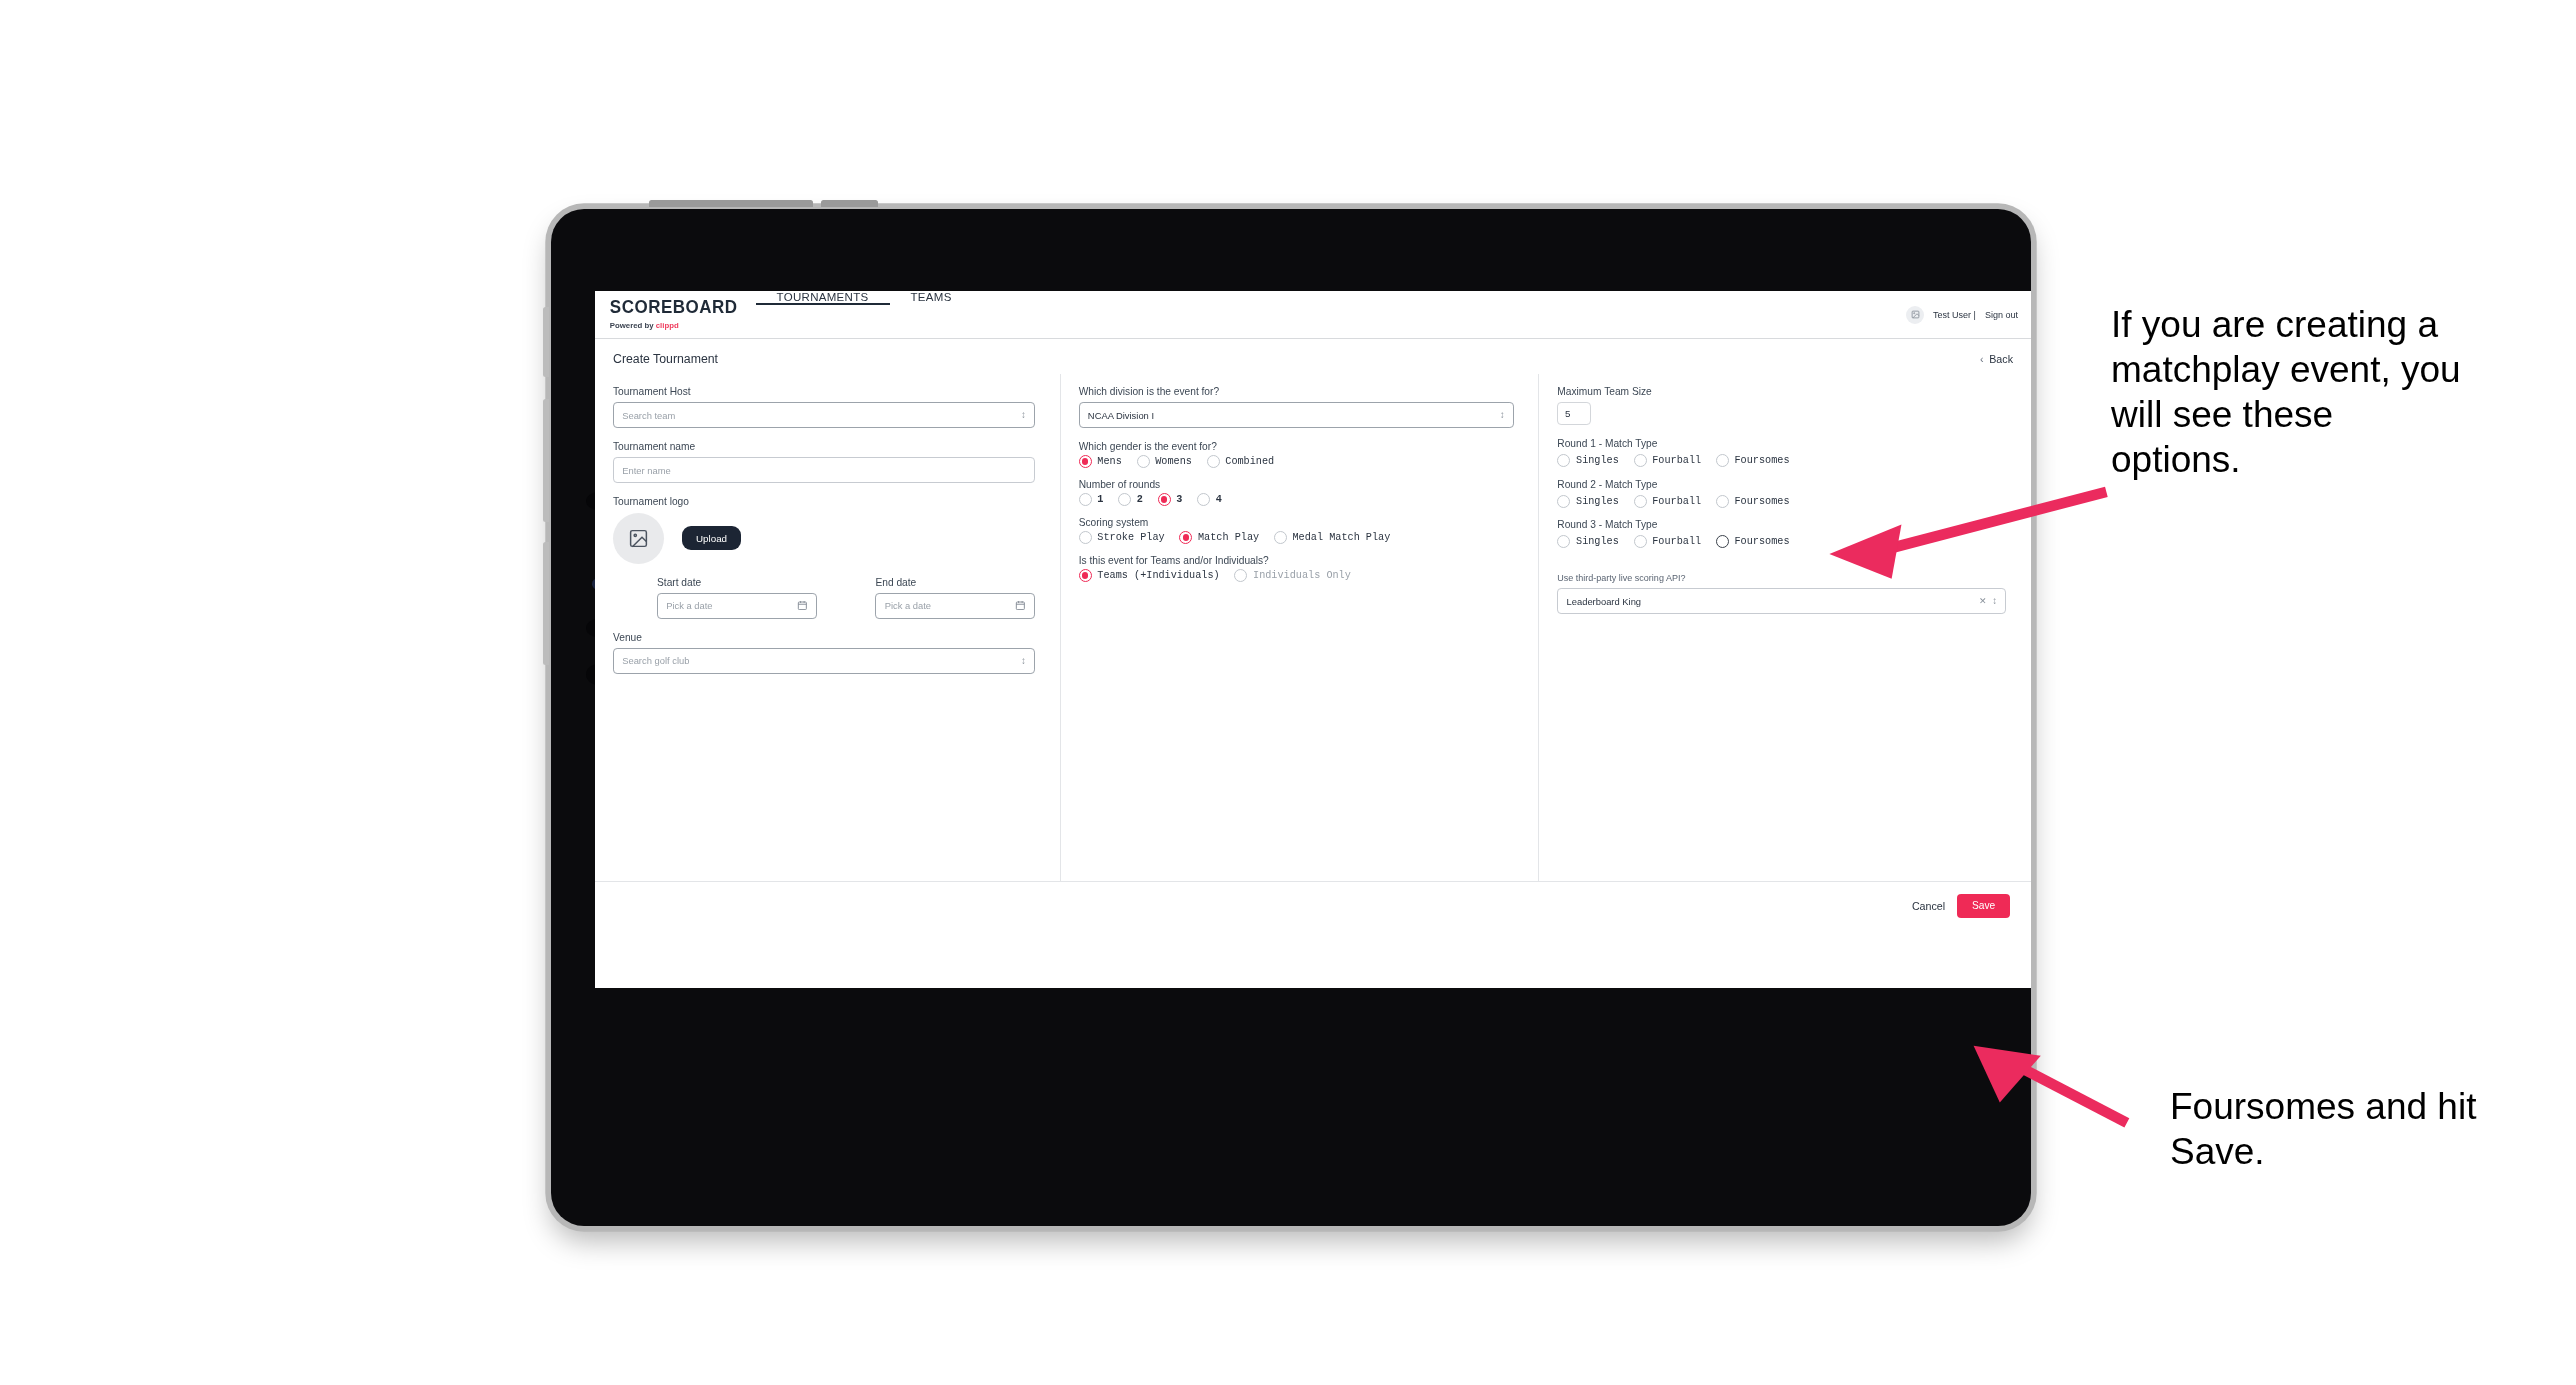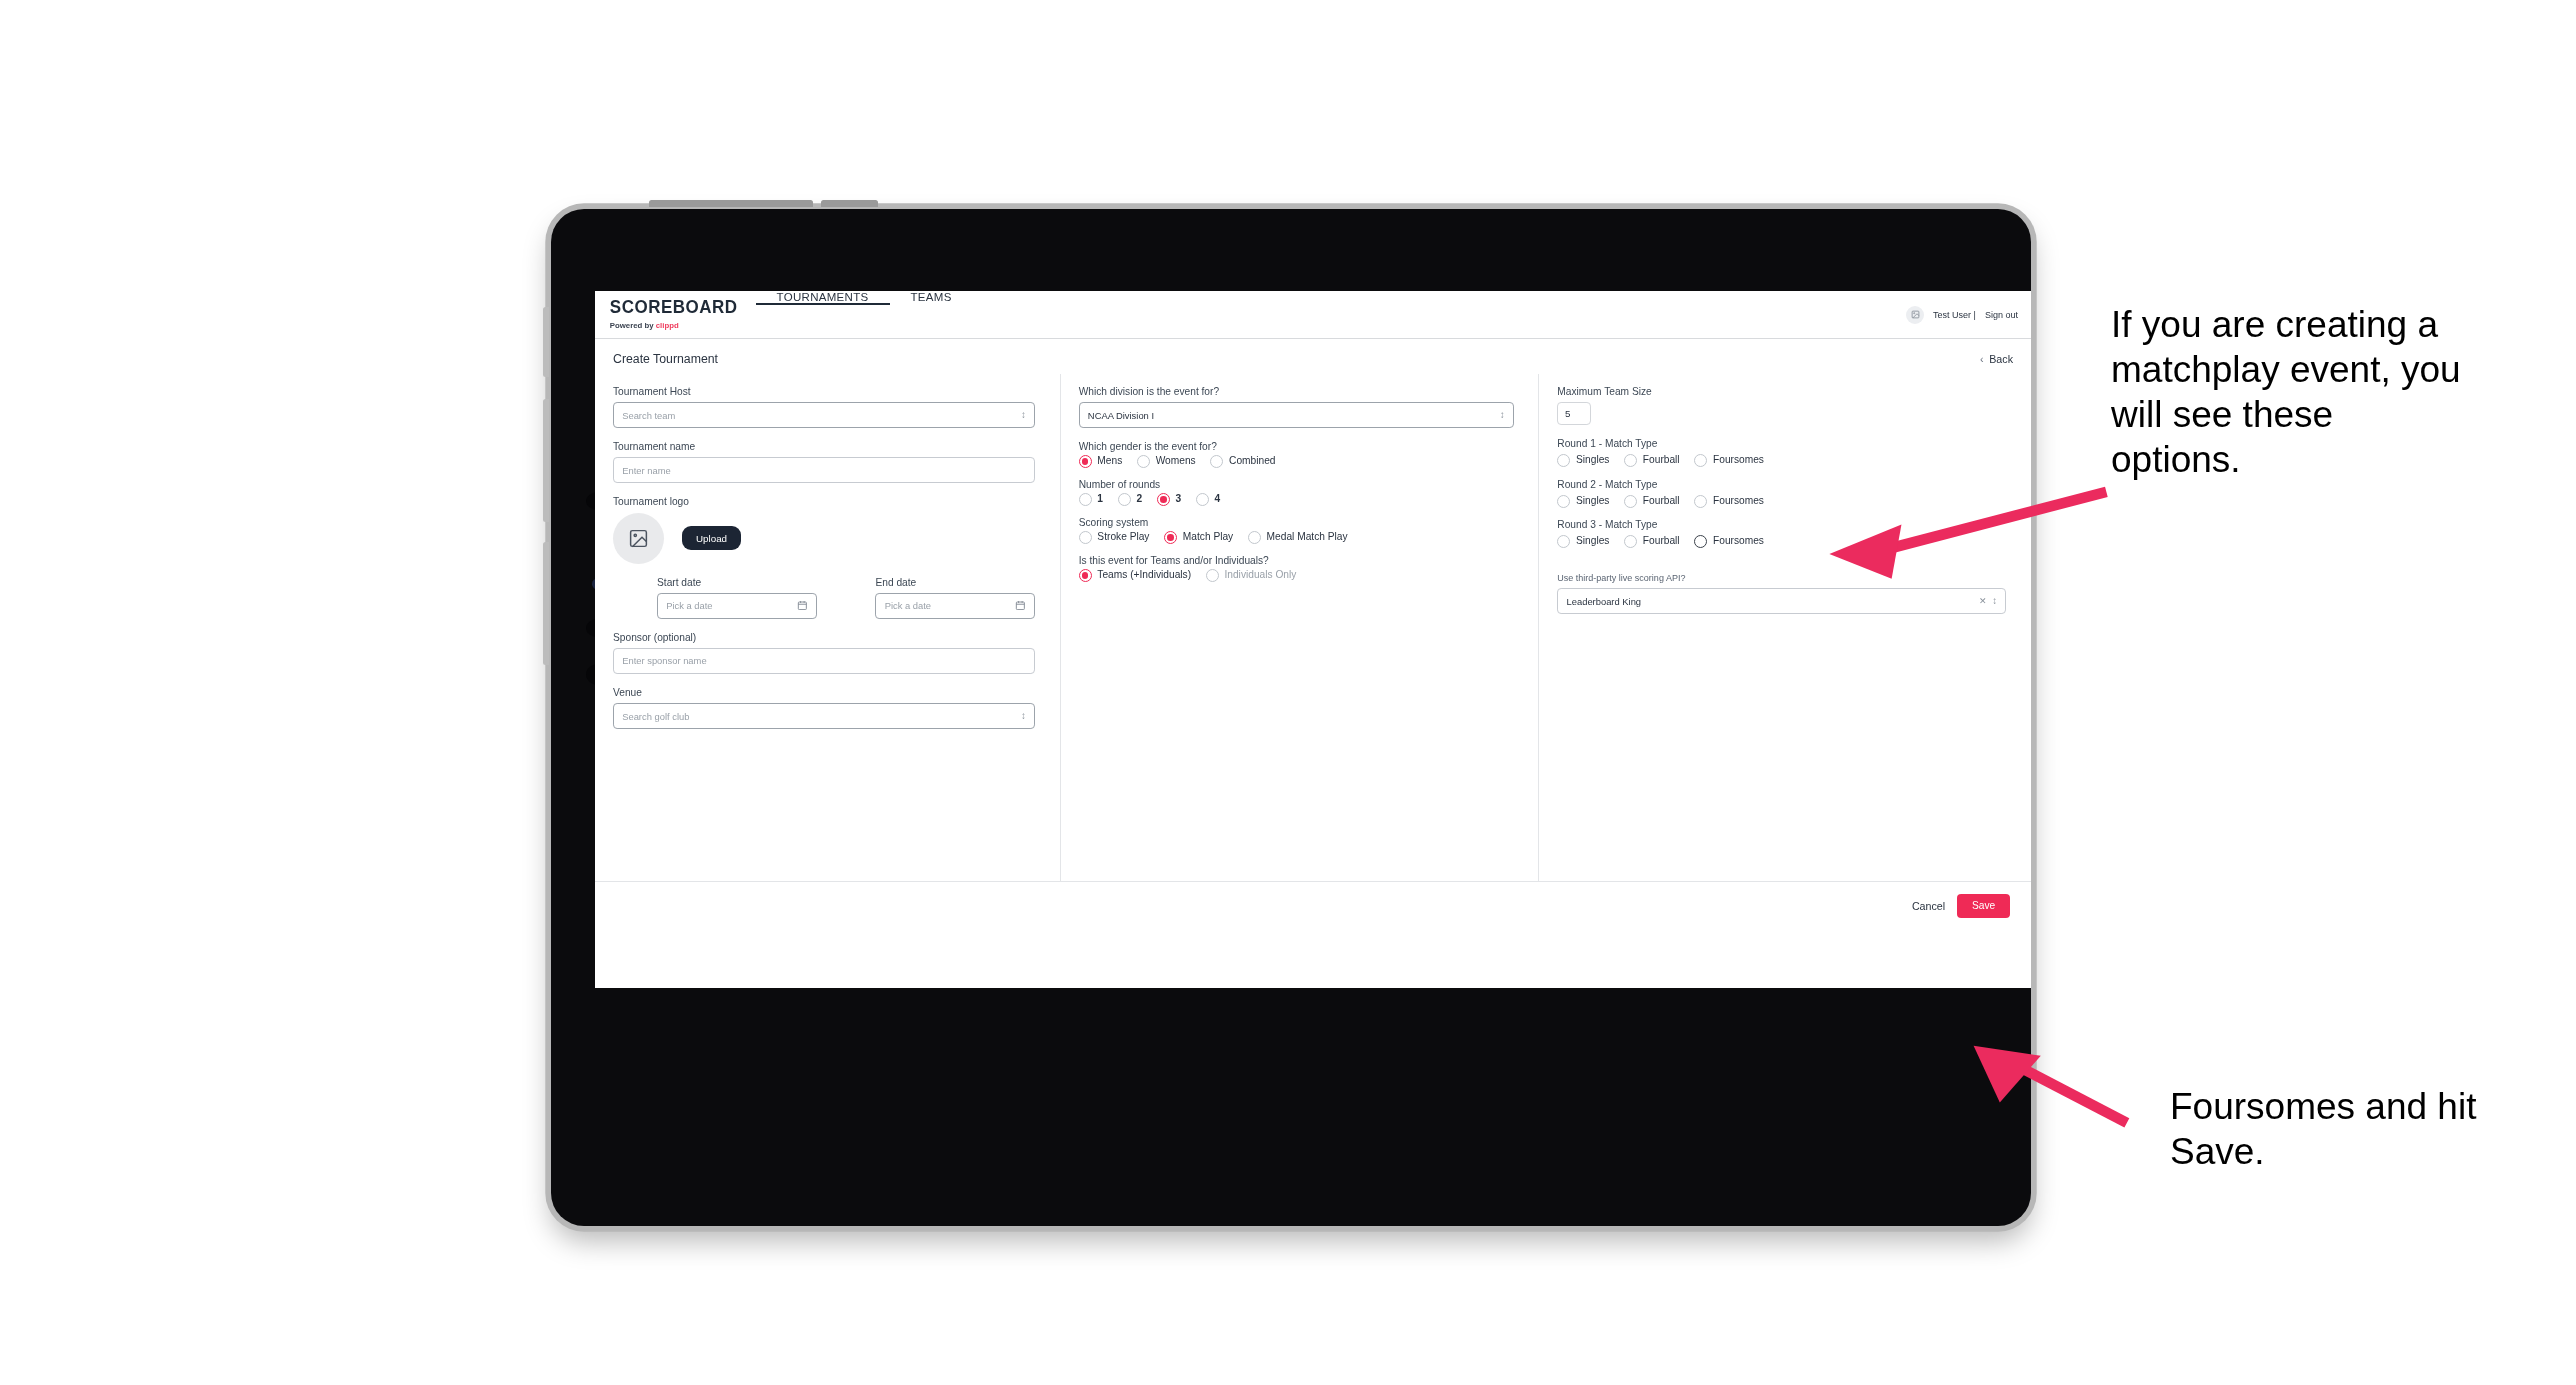--- a/index.html
+++ b/index.html
@@ -141,21 +141,21 @@
   .upload-btn {
     background:#1c2534; color:#fff; border-radius: 9px;
     padding: 6.6px 14px; font-size: 9.8px; cursor:pointer;
   }
 
   .dates { display:flex; gap: 14.8px; }
   .dates .half { flex: 1; margin-left: 44px; }
 
   
   .radio-row { display:flex; align-items:center; gap: 4.9px; flex-wrap: wrap; margin-top: 3.3px;}
-  .radio-item { display:flex; gap: 5.7px; margin-right: 9.8px; cursor:pointer; }
+  .radio-item { display:flex; align-items:center; gap: 5.7px; margin-right: 9.8px; cursor:pointer;font-family:Liberation Mono, monospace; }
   .rad {
     width: 13px; height: 13px; border-radius:50%;
     border: 1.3px solid #c2c7cd; background:#fff;
     display:flex; align-items:center; justify-content:center;
     flex: 0 0 auto;
   }
   .rad.checked { border-color:#ef2a56; }
   .rad.checked::after {
     content:""; width: 6.6px; height: 6.6px; border-radius:50%; background:#ef2a56;
   }
@@ -303,26 +303,20 @@
                 <span class="cal">
                   <svg width="10.7" height="10.7" viewBox="0 0 24 24" fill="none" stroke="#7e8690" stroke-width="2">
                     <rect x="3" y="4.5" width="18" height="17" rx="2"></rect>
                     <path d="M3 9.5h18M8 2.5v4M16 2.5v4"></path>
                   </svg>
                 </span>
               </div>
             </div>
           </div>
 
-          <div class="field">
-            <span class="flabel">Sponsor (optional)</span>
-            <div class="input light-border">
-              <span>Enter sponsor name</span>
-            </div>
-          </div>
 
           <div class="field">
             <span class="flabel">Venue</span>
             <div class="input">
               <span>Search golf club</span>
               <span class="spin">↕</span>
             </div>
           </div>
 
         </div>

